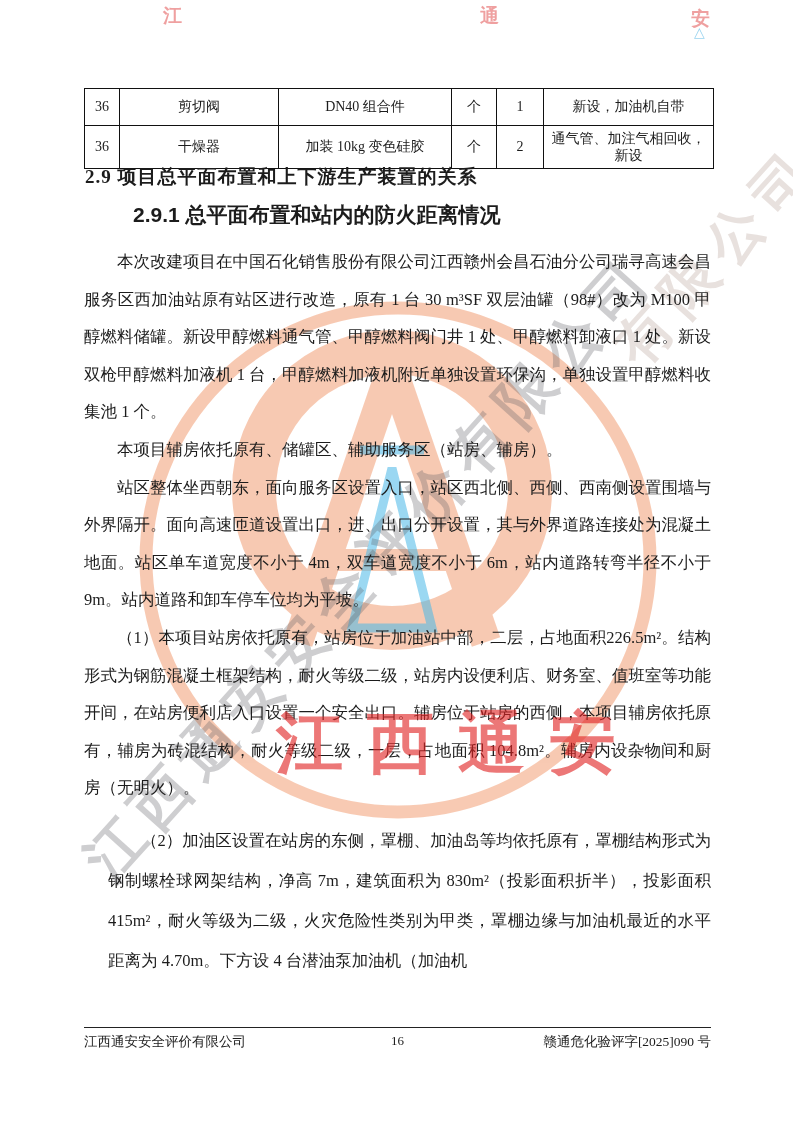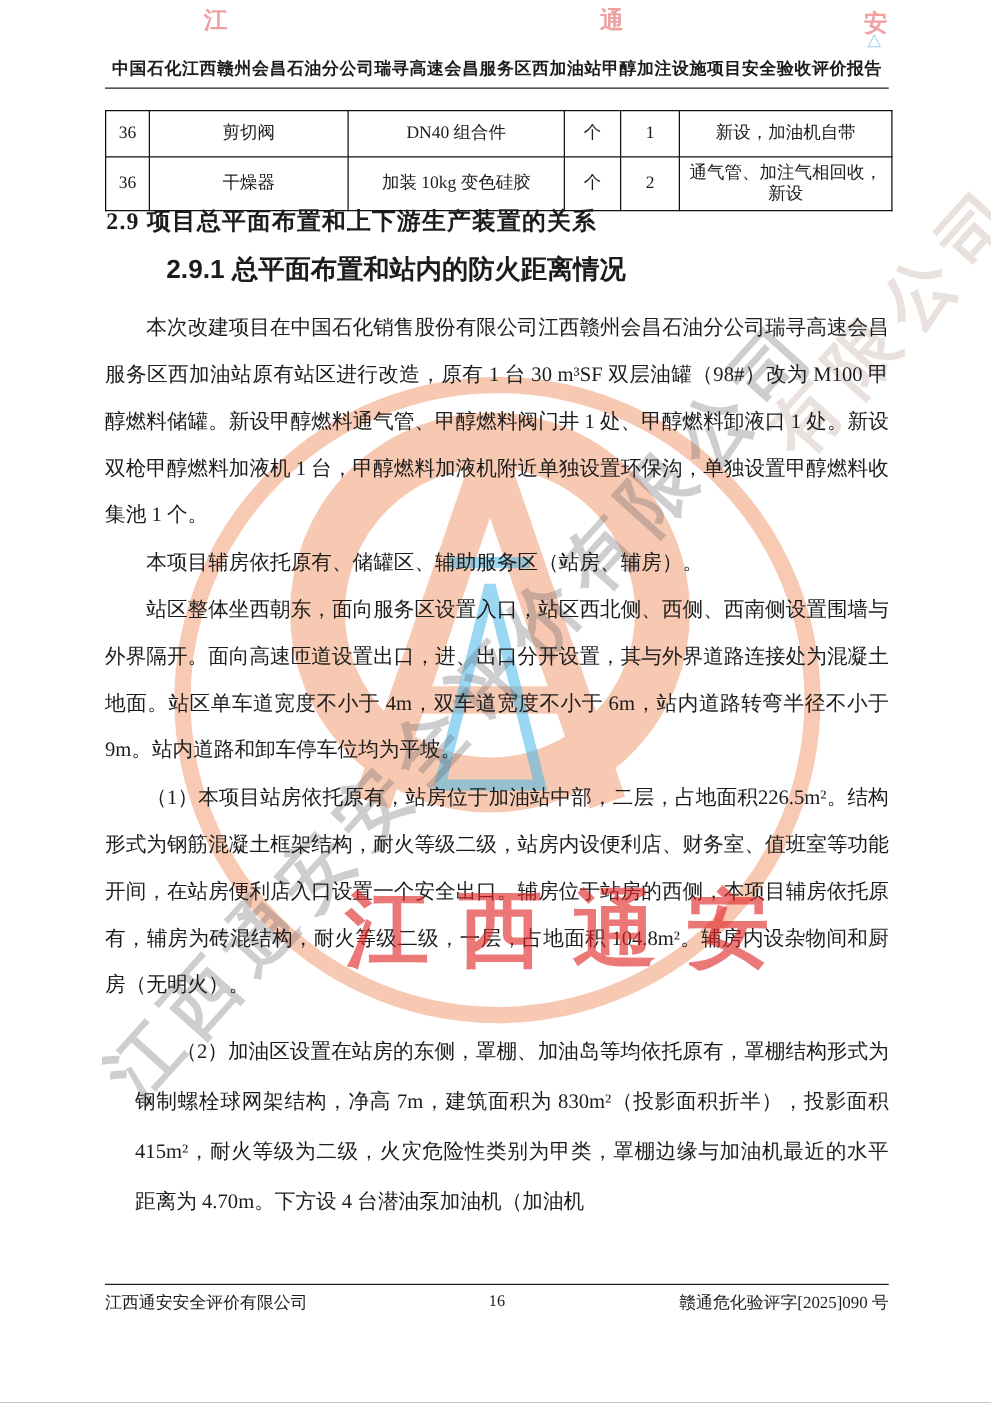--- a/index.html
+++ b/index.html
@@ -115,21 +115,20 @@
   </svg>
 
   <div class="wm-diag">江西通安安全评价有限公司</div>
   <div class="wm-diag2">有限公司</div>
 
   <span class="wm-frag f1">江</span>
   <span class="wm-frag f2">通</span>
   <span class="wm-frag f3">安</span>
   <span class="wm-tri">△</span>
 
-  <div class="doc-header">中国石化江西赣州会昌石油分公司瑞寻高速会昌服务区西加油站甲醇加注设施项目安全验收评价报告</div>
 
   <table class="eq-table">
     <colgroup>
       <col style="width:35px">
         <col style="width:159px">
         <col style="width:173px">
       <col style="width:45px">
         <col style="width:47px">
         <col style="width:170px">
     </colgroup>

